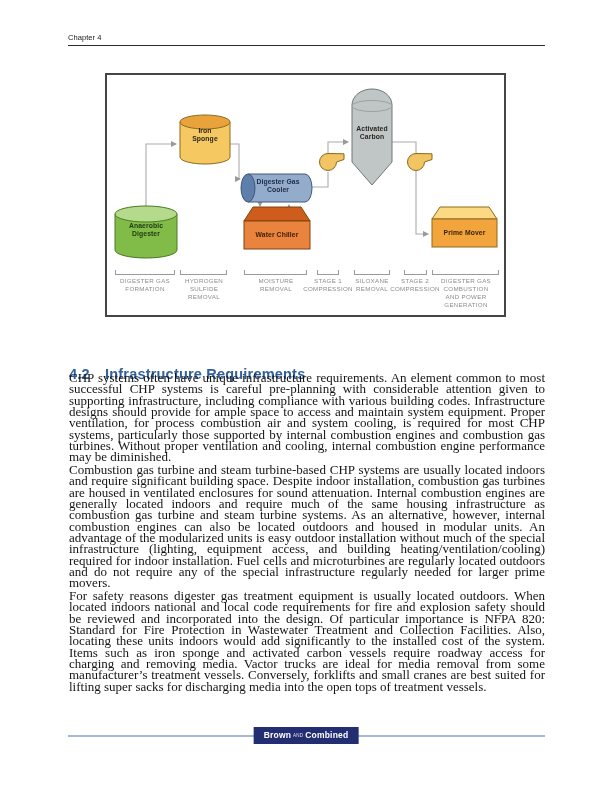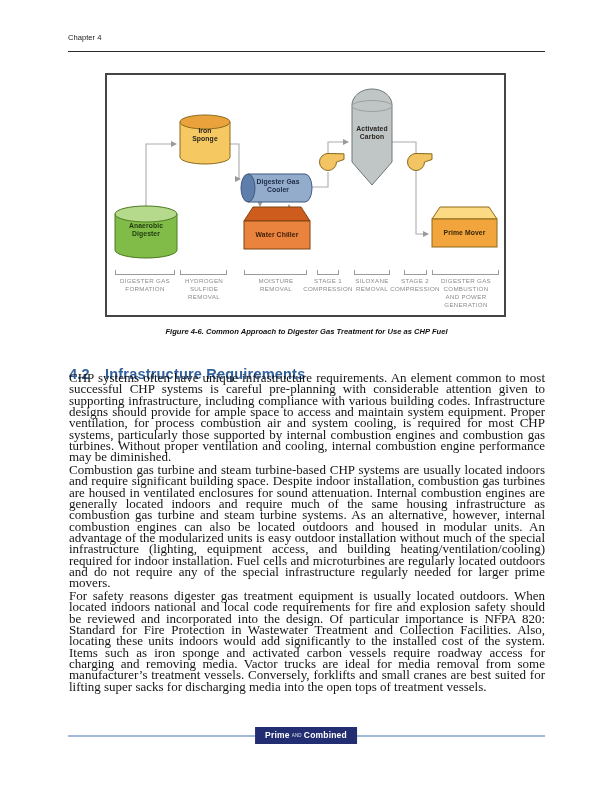--- a/index.html
+++ b/index.html
@@ -7,21 +7,21 @@
   .page {
     position:relative; width:612px; height:792px; background:#ffffff;
     margin:0 auto; overflow:hidden;
     font-family:"Liberation Serif", serif; color:#111;
   }
   
   .hdr {
     position:absolute; left:68px; top:33px; width:477px;
     display:flex; justify-content:space-between; align-items:flex-end;
     font:7.6px "Liberation Sans", sans-serif; color:#1a1a1a;
-    border-bottom:1px solid #2b2b2b; padding-bottom:9px;
+    border-bottom:1px solid #2b2b2b; padding-bottom:3px;
   }
   
   .diagram {
     position:absolute; left:105px; top:73px; width:401px; height:244px;
     border:2px solid #454545; background:#fff;
   }
   .diagram svg { position:absolute; left:0; top:0; }
   .complabel {
     position:absolute; font:bold 6.8px/8.2px "Liberation Sans", sans-serif;
     text-align:center; white-space:pre-line; color:#2a2620; letter-spacing:.1px;
@@ -160,28 +160,27 @@
     <div class="stagelabel" style="left:230px;">SILOXANE
 REMOVAL</div>
     <div class="stagelabel" style="left:273px;">STAGE 2
 COMPRESSION</div>
     <div class="stagelabel" style="left:323px; width:72px;">DIGESTER GAS
 COMBUSTION
 AND POWER
 GENERATION</div>
   </div>
 
-  <div class="caption">Figure 4-6.  Common Approach to Digester Gas Treatment for Use as CHP Fuel</div>
 
   <div class="h2" style="color:#31609B;margin-top:24px;">
     <span class="num">4.2</span><span>Infrastructure Requirements</span>
   </div>
 
   <p class="para" style="top:372px;">CHP systems often have unique infrastructure requirements.  An element common to most successful CHP systems is careful pre-planning with considerable attention given to supporting infrastructure, including compliance with various building codes.  Infrastructure designs should provide for ample space to access and maintain system equipment.  Proper ventilation, for process combustion air and system cooling, is required for most CHP systems, particularly those supported by internal combustion engines and combustion gas turbines.  Without proper ventilation and cooling, internal combustion engine performance may be diminished.</p>
   <p class="para" style="top:464px;">Combustion gas turbine and steam turbine-based CHP systems are usually located indoors and require significant building space.  Despite indoor installation, combustion gas turbines are housed in ventilated enclosures for sound attenuation.  Internal combustion engines are generally located indoors and require much of the same housing infrastructure as combustion gas turbine and steam turbine systems.  As an alternative, however, internal combustion engines can also be located outdoors and housed in modular units.  An advantage of the modularized units is easy outdoor installation without much of the special infrastructure (lighting, equipment access, and building heating/ventilation/cooling) required for indoor installation.  Fuel cells and microturbines are regularly located outdoors and do not require any of the special infrastructure regularly needed for larger prime movers.</p>
   <p class="para" style="top:590px;">For safety reasons digester gas treatment equipment is usually located outdoors.  When located indoors national and local code requirements for fire and explosion safety should be reviewed and incorporated into the design.  Of particular importance is NFPA 820: Standard for Fire Protection in Wastewater Treatment and Collection Facilities.  Also, locating these units indoors would add significantly to the installed cost of the system.  Items such as iron sponge and activated carbon vessels require roadway access for charging and removing media.  Vactor trucks are ideal for media removal from some manufacturer’s treatment vessels.  Conversely, forklifts and small cranes are best suited for lifting super sacks for discharging media into the open tops of treatment vessels.</p>
 
   <div class="footer-rule"></div>
   <div class="logo-box">
-    <span>Prime</span><span class="and">AND</span><span>Combined</span>
+    <span>Brown</span><span class="and">AND</span><span>Combined</span>
   </div>
 
 </div>
 
 </body></html>

